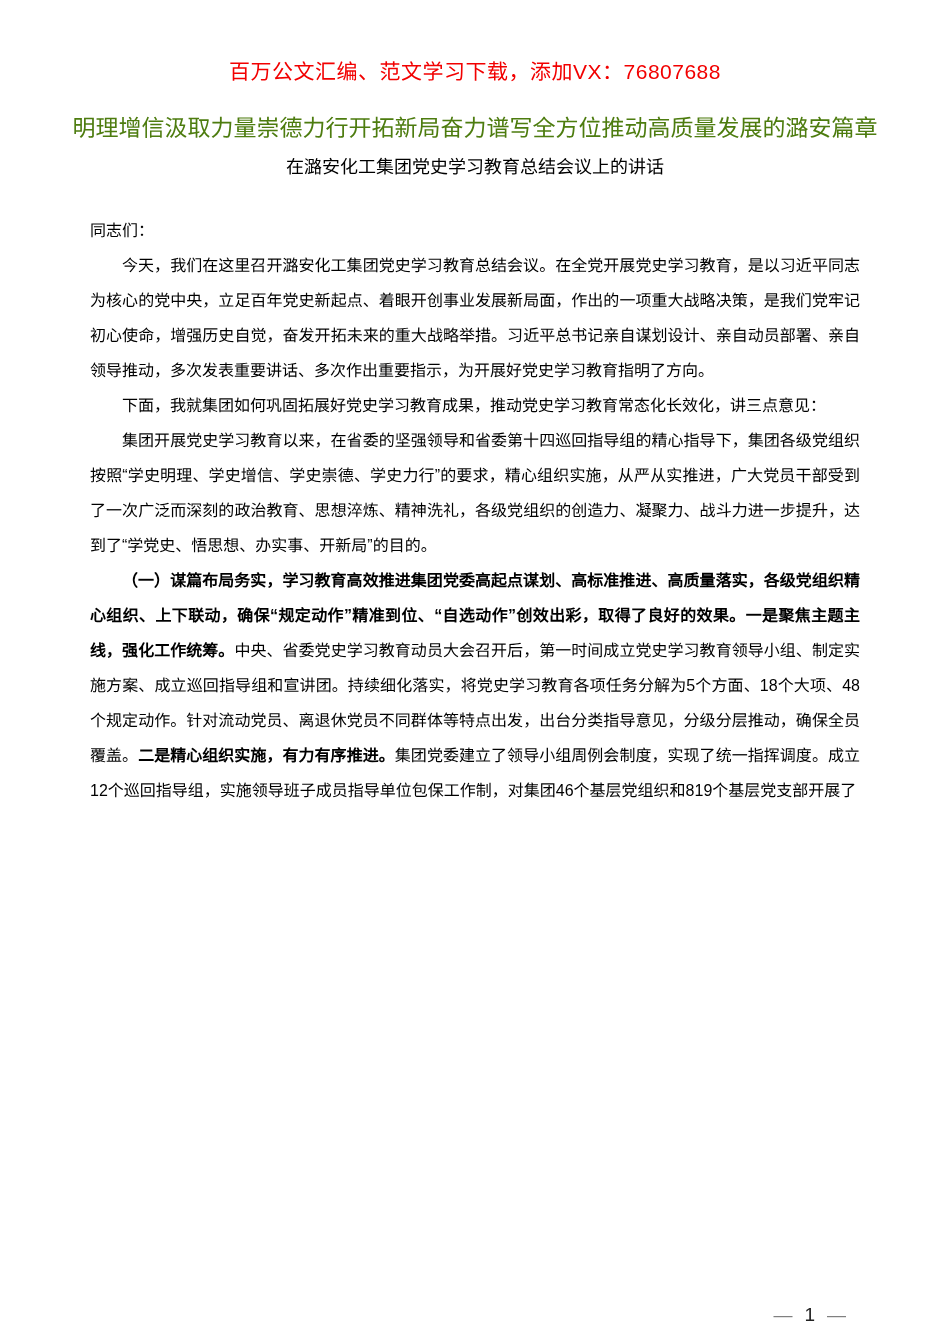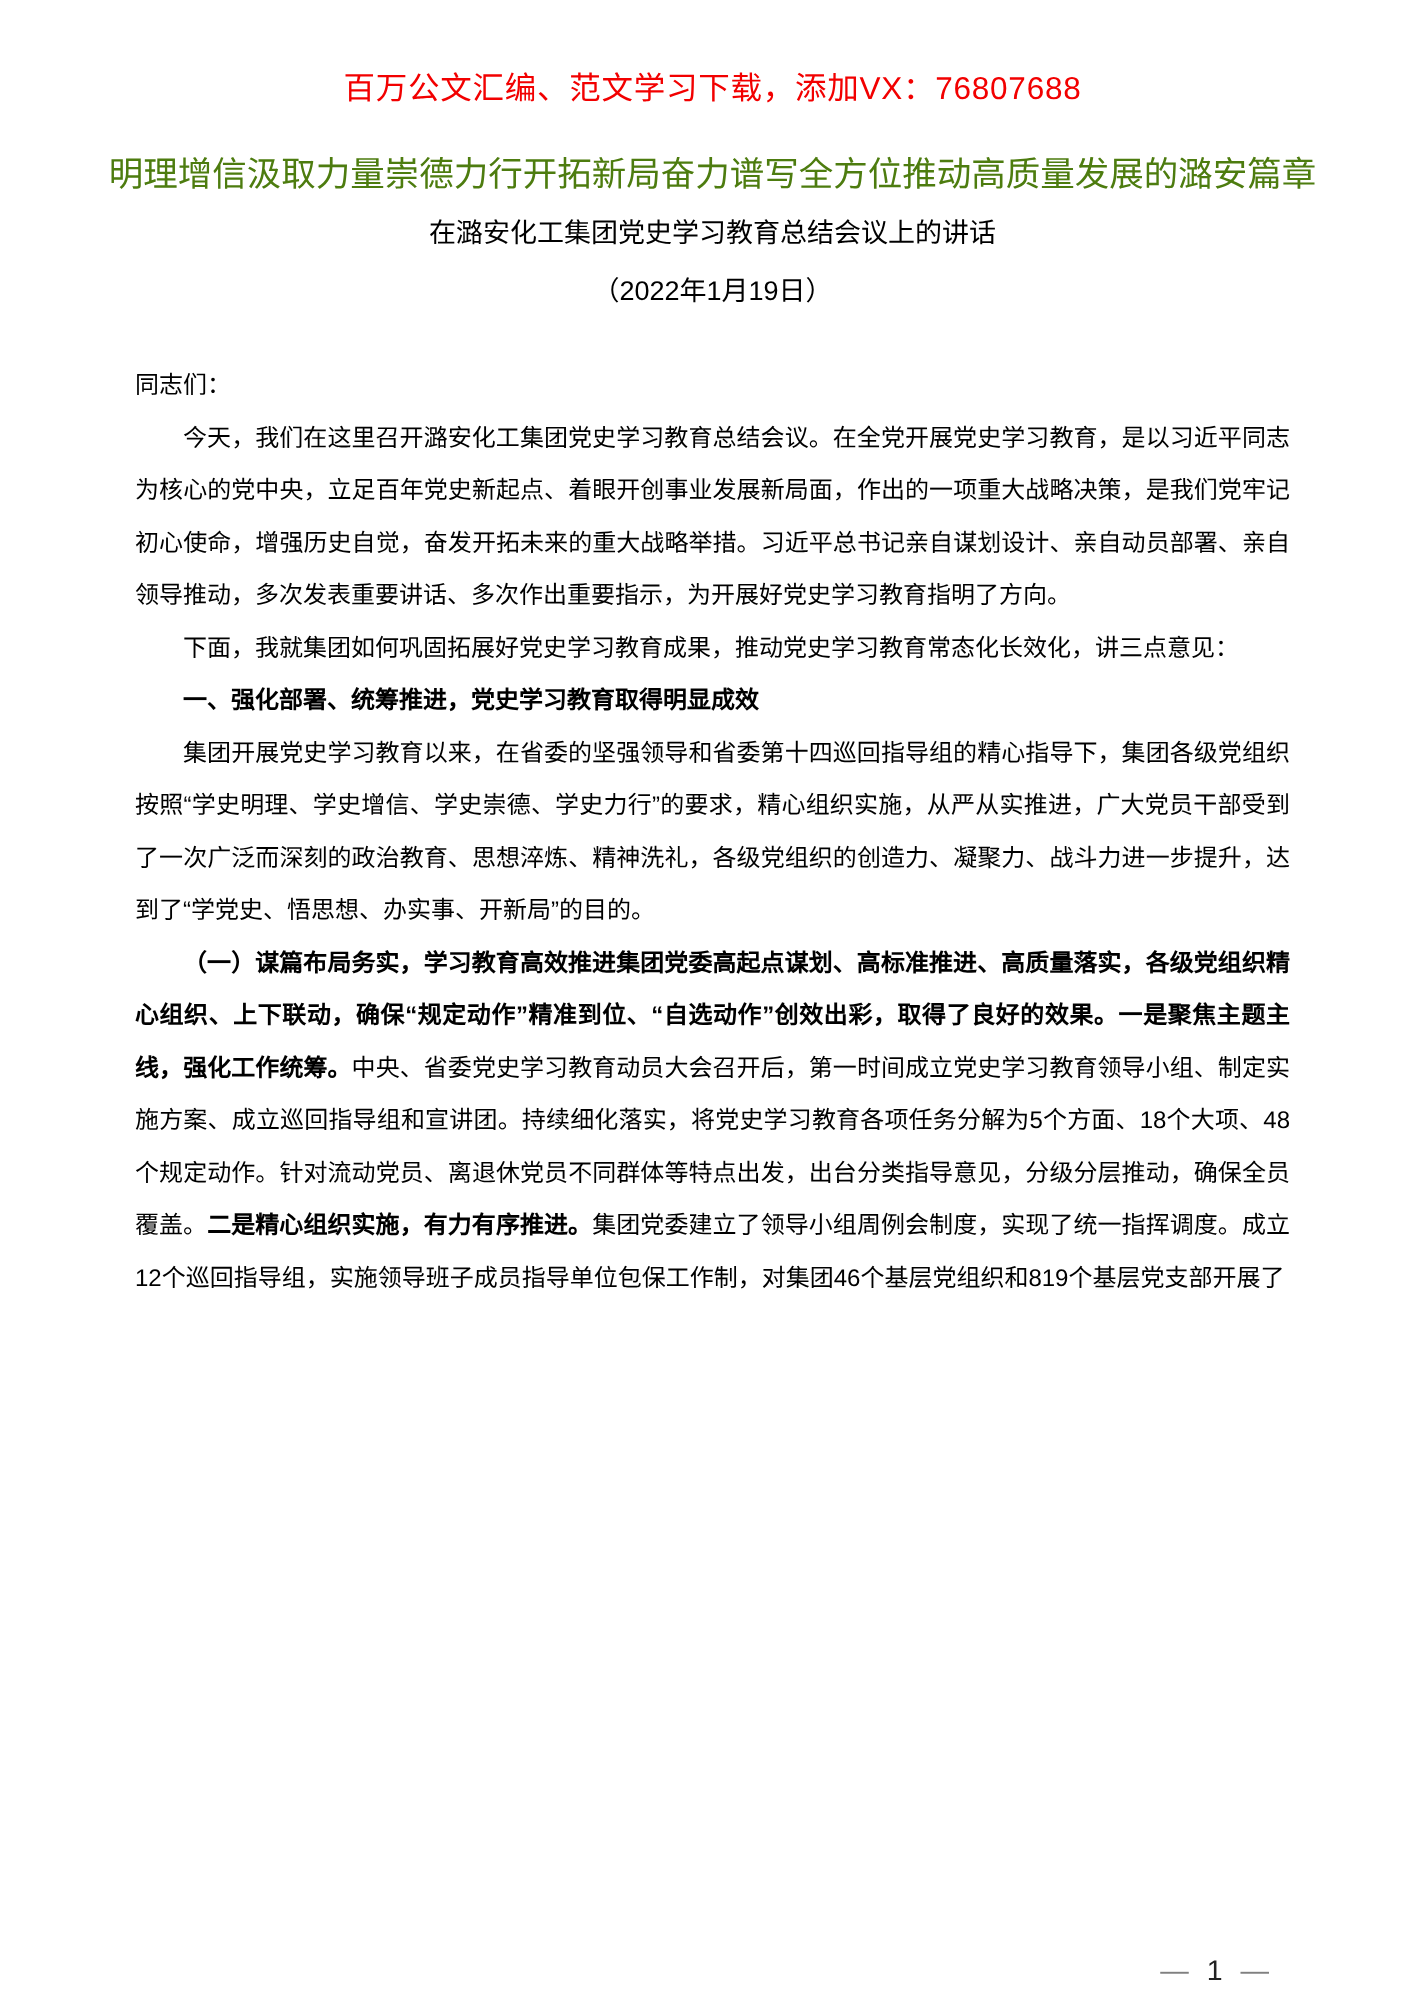--- a/index.html
+++ b/index.html
@@ -7,21 +7,21 @@
     padding: 0;
     background: #ffffff;
   }
   .page {
     position: relative;
     width: 950px;
     height: 1344px;
     margin: 0 auto;
     background: #ffffff;
     box-sizing: border-box;
-    padding: 0 90px;
+    padding: 12px 90px;
     overflow: hidden;
     font-family: "Liberation Sans", "DejaVu Sans", sans-serif;
     color: #111111;
   }
   .header-note {
     padding-top: 45px;
     text-align: center;
     font-size: 21px;
     line-height: 30px;
     color: #f20000;
@@ -79,27 +79,25 @@
 
 <div class="page">
 
   <div class="header-note">百万公文汇编、范文学习下载，添加VX：76807688</div>
 
   <h1 class="doc-title">明理增信汲取力量崇德力行开拓新局奋力谱写全方位推动高质量发展的潞安篇章</h1>
 
   <div class="head-line">在潞安化工集团党史学习教育总结会议上的讲话</div>
 
 
-  <div class="head-line">（2022年1月19日）</div>
 
   <div class="doc-body">
       <p><span>同志们：</span></p>
       <p class="indent"><span>今天，我们在这里召开潞安化工集团党史学习教育总结会议。在全党开展党史学习教育，是以习近平同志为核心的党中央，立足百年党史新起点、着眼开创事业发展新局面，作出的一项重大战略决策，是我们党牢记初心使命，增强历史自觉，奋发开拓未来的重大战略举措。习近平总书记亲自谋划设计、亲自动员部署、亲自领导推动，多次发表重要讲话、多次作出重要指示，为开展好党史学习教育指明了方向。</span></p>
       <p class="indent"><span>下面，我就集团如何巩固拓展好党史学习教育成果，推动党史学习教育常态化长效化，讲三点意见：</span></p>
-      <p class="indent"><span class="bold">一、强化部署、统筹推进，党史学习教育取得明显成效</span></p>
       <p class="indent"><span>集团开展党史学习教育以来，在省委的坚强领导和省委第十四巡回指导组的精心指导下，集团各级党组织按照“学史明理、学史增信、学史崇德、学史力行”的要求，精心组织实施，从严从实推进，广大党员干部受到了一次广泛而深刻的政治教育、思想淬炼、精神洗礼，各级党组织的创造力、凝聚力、战斗力进一步提升，达到了“学党史、悟思想、办实事、开新局”的目的。</span></p>
       <p class="indent"><span class="bold">（一）谋篇布局务实，学习教育高效推进集团党委高起点谋划、高标准推进、高质量落实，各级党组织精心组织、上下联动，确保“规定动作”精准到位、“自选动作”创效出彩，取得了良好的效果。一是聚焦主题主线，强化工作统筹。</span><span>中央、省委党史学习教育动员大会召开后，第一时间成立党史学习教育领导小组、制定实施方案、成立巡回指导组和宣讲团。持续细化落实，将党史学习教育各项任务分解为5个方面、18个大项、48个规定动作。针对流动党员、离退休党员不同群体等特点出发，出台分类指导意见，分级分层推动，确保全员覆盖。</span><span class="bold">二是精心组织实施，有力有序推进。</span><span>集团党委建立了领导小组周例会制度，实现了统一指挥调度。成立12个巡回指导组，实施领导班子成员指导单位包保工作制，对集团46个基层党组织和819个基层党支部开展了</span></p>
     </div>
 
   <div class="page-num">
     <span class="dash">—</span><span class="num">1</span><span class="dash">—</span>
   </div>
 
 </div>
 

